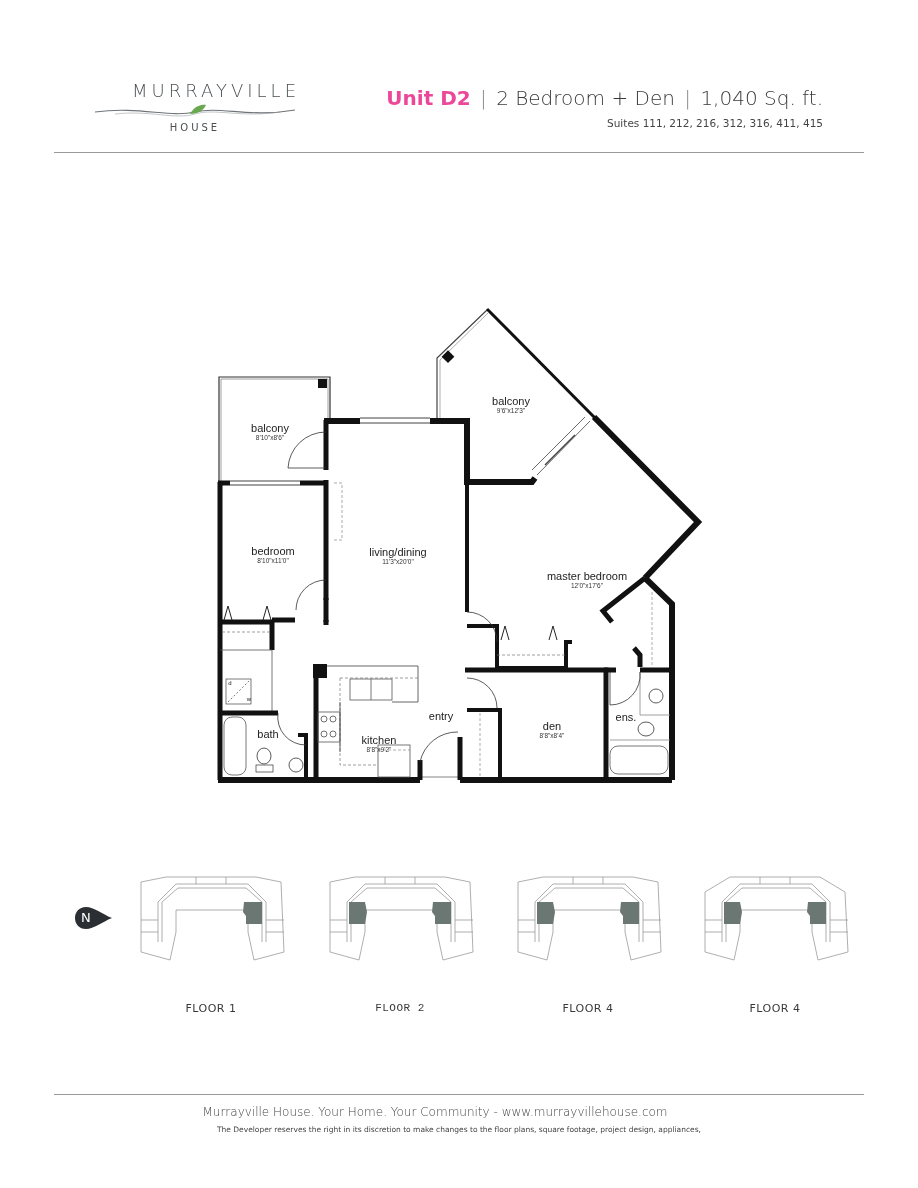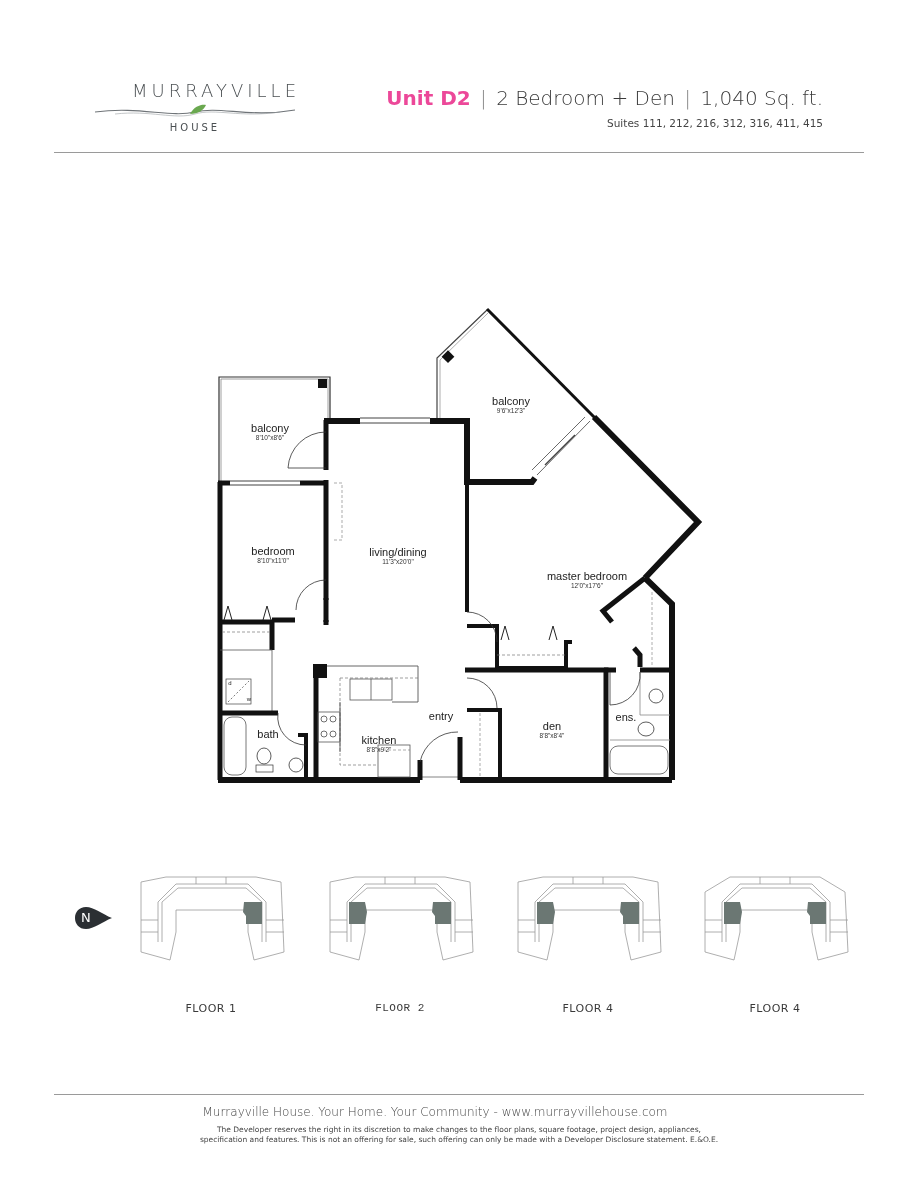--- a/index.html
+++ b/index.html
@@ -268,14 +268,13 @@
     <path d="M24 30 L40 30 L42 40 L40 52 L24 52 Z" fill="#6b7773"></path>
     <path d="M108 30 L126 30 L126 52 L110 52 L110 44 L107 40 Z" fill="#6b7773"></path>
   </svg>
 </div>
 <div class="floor-label" style="left:700px;">FLOOR 4</div>
 
 <div class="abs rule bottom"></div>
 <div class="abs footer-main">Murrayville House. Your Home. Your Community - www.murrayvillehouse.com</div>
 <div class="abs footer-fine">
   <div>The Developer reserves the right in its discretion to make changes to the floor plans, square footage, project design, appliances,</div>
-  <div>specification and features. This is not an offering for sale, such offering can only be made with a Developer Disclosure statement. E.&amp;O.E.</div>
 </div>
 
 </body></html>

